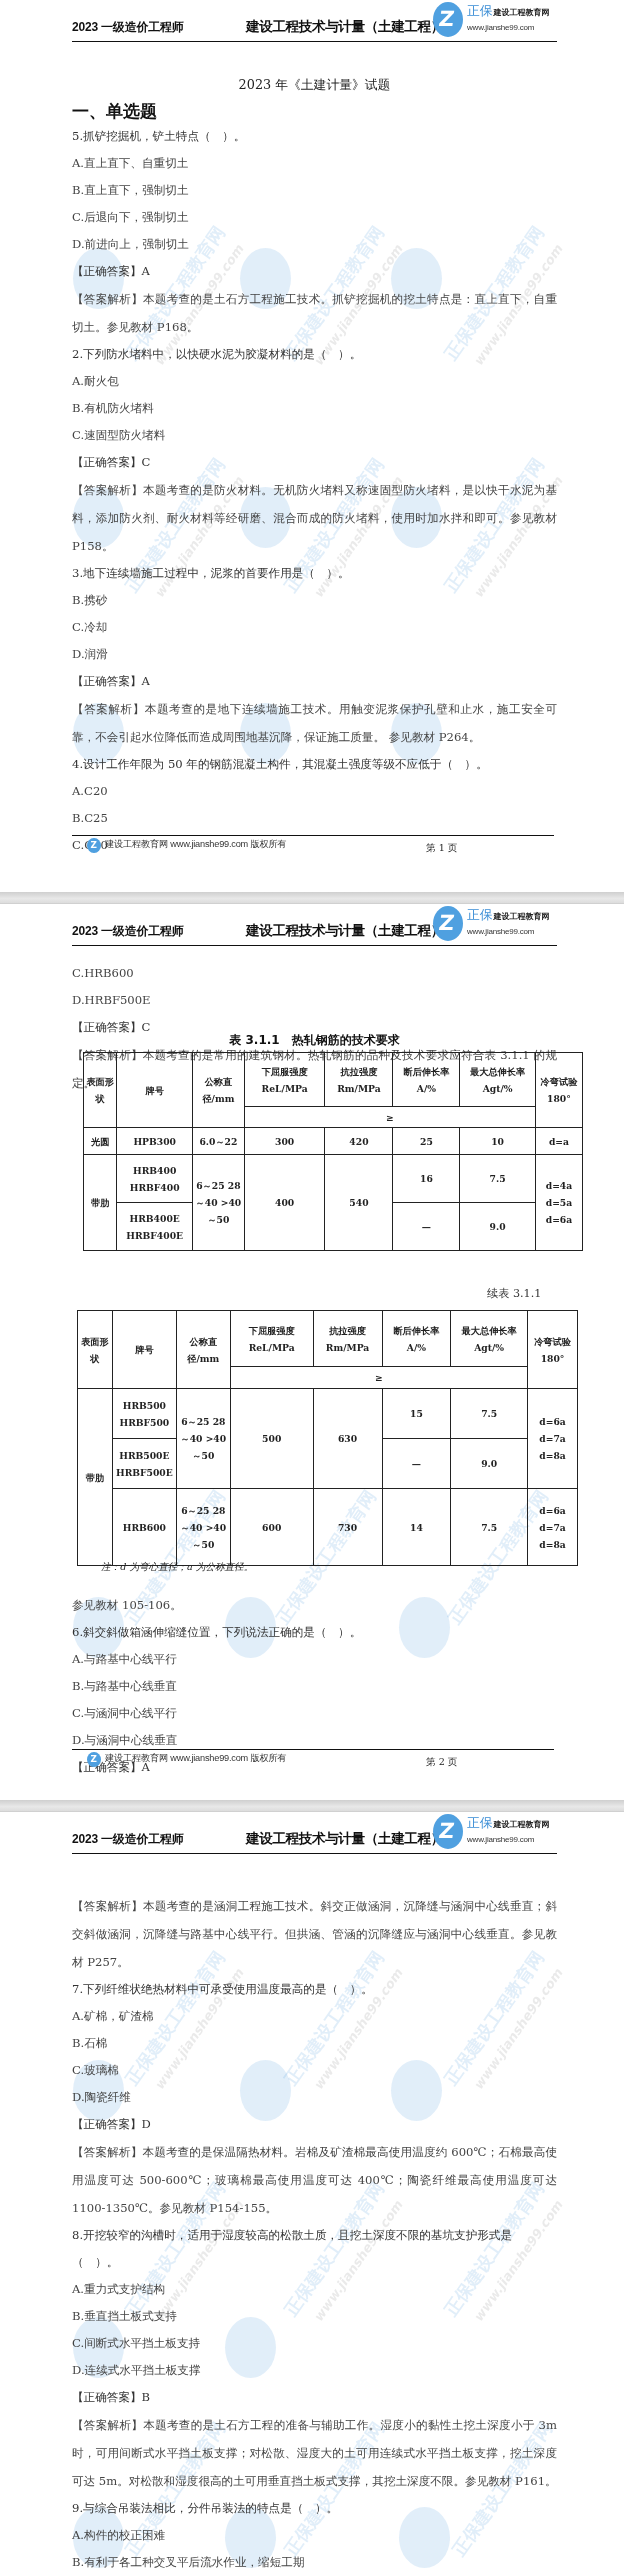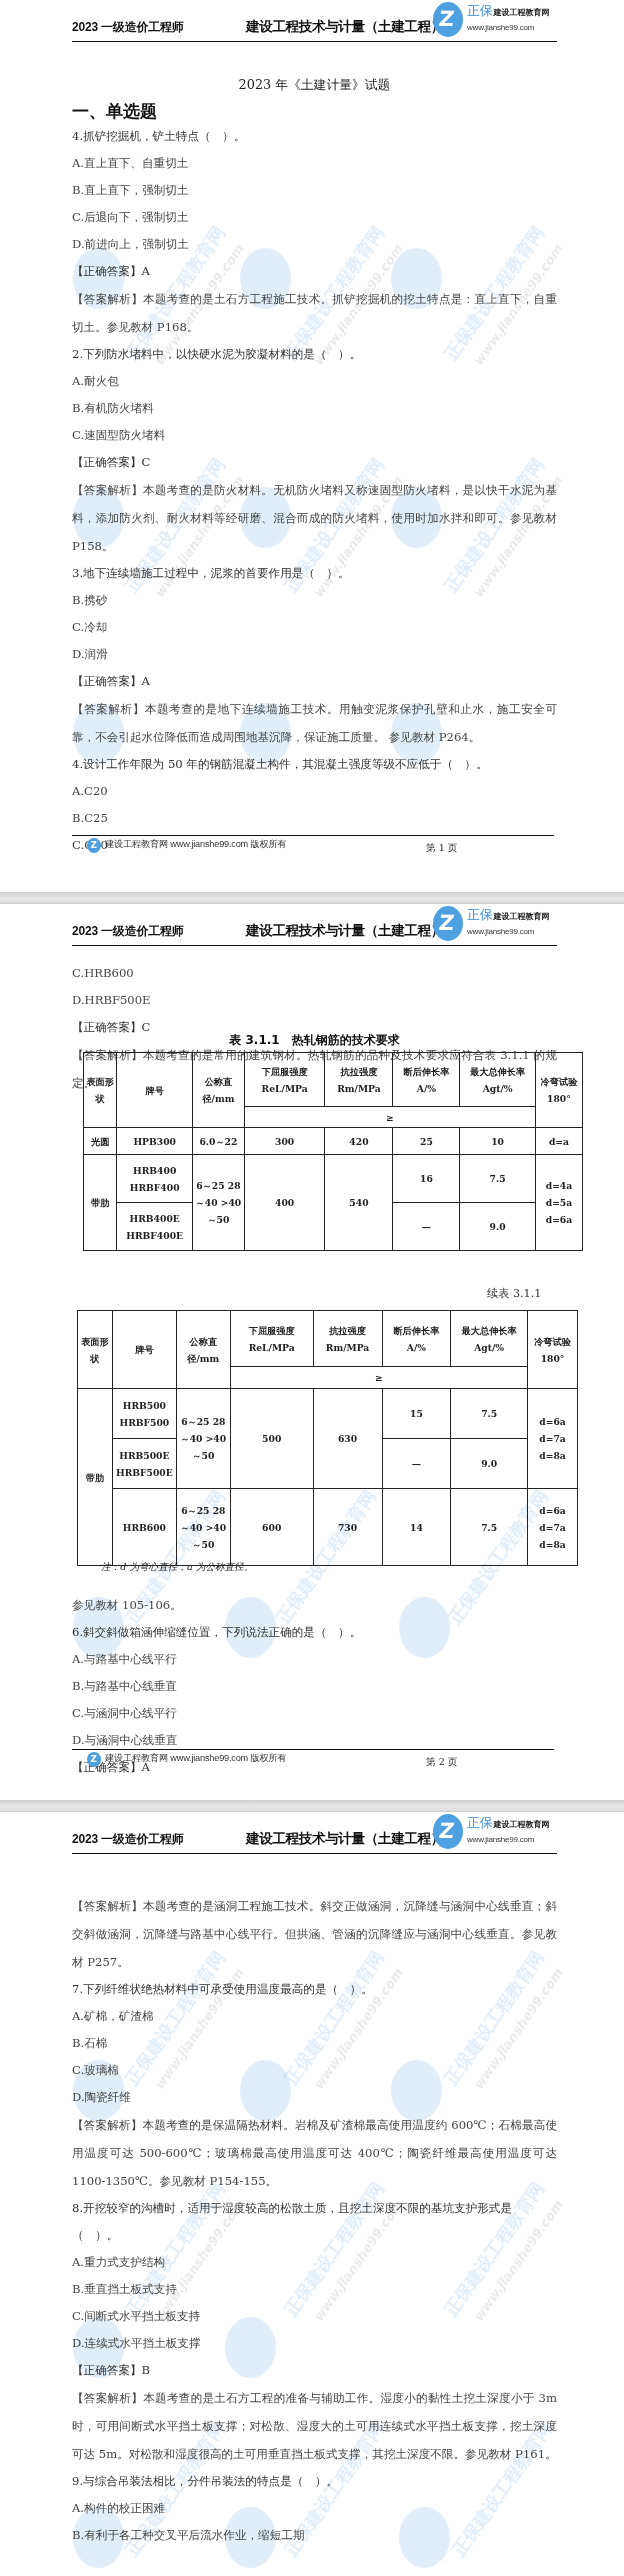--- a/index.html
+++ b/index.html
@@ -74,21 +74,21 @@
       <div class="url" style="left:311px;top:359px;">www.jianshe99.com</div>
       <div class="url" style="left:471px;top:359px;">www.jianshe99.com</div>
     <div class="url" style="left:152px;top:591px;">www.jianshe99.com</div>
       <div class="url" style="left:311px;top:591px;">www.jianshe99.com</div>
       <div class="url" style="left:471px;top:591px;">www.jianshe99.com</div>
   </div>
 
   <div class="content" style="top:70px;">
     <p class="doc-title">2023 年《土建计量》试题</p>
     <p class="section">一、单选题</p>
-    <p class="q">4.抓铲挖掘机，铲土特点（　）。</p>
+    <p class="q">5.抓铲挖掘机，铲土特点（　）。</p>
     <p>A.直上直下、自重切土</p>
     <p>B.直上直下，强制切土</p>
     <p>C.后退向下，强制切土</p>
     <p>D.前进向上，强制切土</p>
     <p class="ans">【正确答案】A</p>
     <p class="exp">【答案解析】本题考查的是土石方工程施工技术。抓铲挖掘机的挖土特点是：直上直下，自重切土。参见教材 P168。</p>
     <p class="q">2.下列防水堵料中，以快硬水泥为胶凝材料的是（　）。</p>
     <p>A.耐火包</p>
     <p>B.有机防火堵料</p>
     <p>C.速固型防火堵料</p>
@@ -314,20 +314,21 @@
       <div class="url" style="left:471px;top:503px;">www.jianshe99.com</div>
   </div>
 
   <div class="content" style="top:80px;">
     <p class="exp">【答案解析】本题考查的是涵洞工程施工技术。斜交正做涵洞，沉降缝与涵洞中心线垂直；斜交斜做涵洞，沉降缝与路基中心线平行。但拱涵、管涵的沉降缝应与涵洞中心线垂直。参见教材 P257。</p>
     <p class="q">7.下列纤维状绝热材料中可承受使用温度最高的是（　）。</p>
     <p>A.矿棉，矿渣棉</p>
     <p>B.石棉</p>
     <p>C.玻璃棉</p>
     <p>D.陶瓷纤维</p>
+    <p class="ans">【正确答案】D</p>
     <p class="exp">【答案解析】本题考查的是保温隔热材料。岩棉及矿渣棉最高使用温度约 600℃；石棉最高使用温度可达 500-600℃；玻璃棉最高使用温度可达 400℃；陶瓷纤维最高使用温度可达 1100-1350℃。参见教材 P154-155。</p>
     <p class="q">8.开挖较窄的沟槽时，适用于湿度较高的松散土质，且挖土深度不限的基坑支护形式是（　）。</p>
     <p>A.重力式支护结构</p>
     <p>B.垂直挡土板式支持</p>
     <p>C.间断式水平挡土板支持</p>
     <p>D.连续式水平挡土板支撑</p>
     <p class="ans">【正确答案】B</p>
     <p class="exp">【答案解析】本题考查的是土石方工程的准备与辅助工作。湿度小的黏性土挖土深度小于 3m 时，可用间断式水平挡土板支撑；对松散、湿度大的土可用连续式水平挡土板支撑，挖土深度可达 5m。对松散和湿度很高的土可用垂直挡土板式支撑，其挖土深度不限。参见教材 P161。</p>
     <p class="q">9.与综合吊装法相比，分件吊装法的特点是（　）。</p>
     <p>A.构件的校正困难</p>

